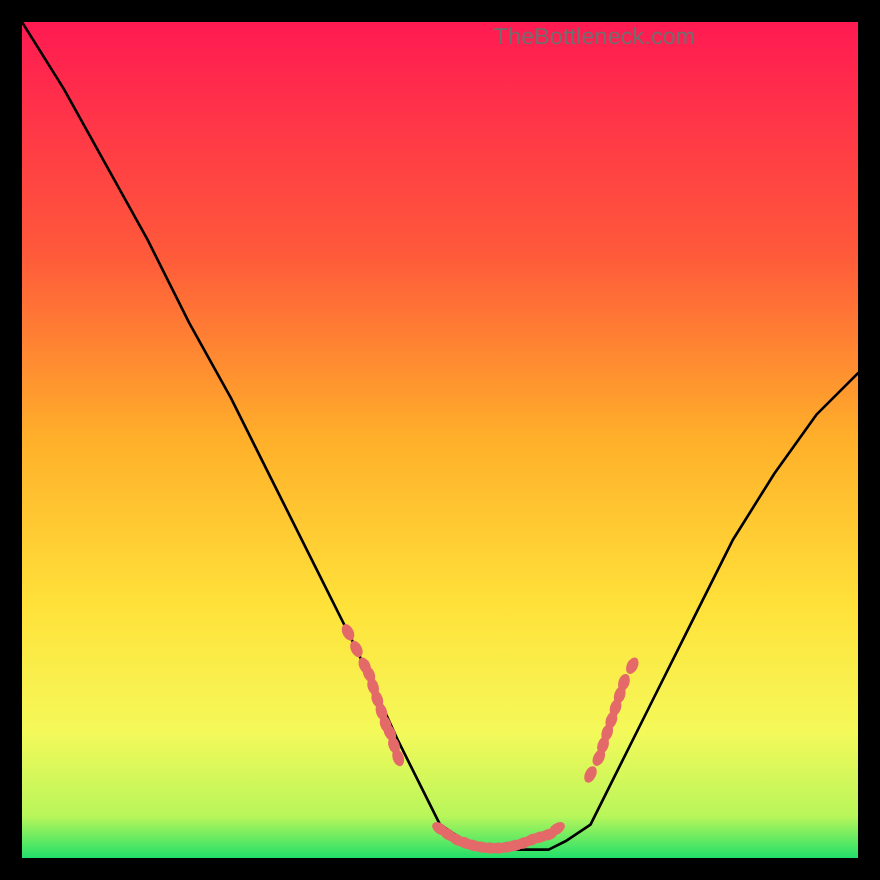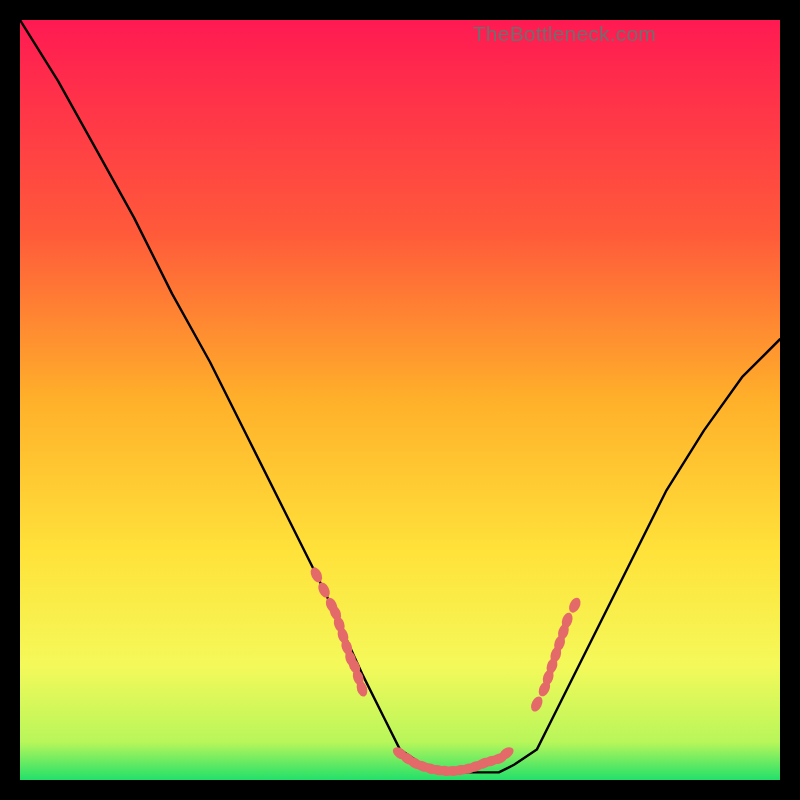--- a/index.html
+++ b/index.html
@@ -11,21 +11,20 @@
     overflow: hidden;
     font-family: Arial, Helvetica, sans-serif;
   }
   .frame {
     position: absolute;
     left: 20px;
     top: 20px;
     width: 620px;
     height: 760px;
     background: #bef264;
-    padding-left: 24px;
   }
   .plot-area {
     position: absolute;
     left: 0;
     top: 0;
     width: 760px;
     height: 760px;
   }
   .watermark {
     position: absolute;

